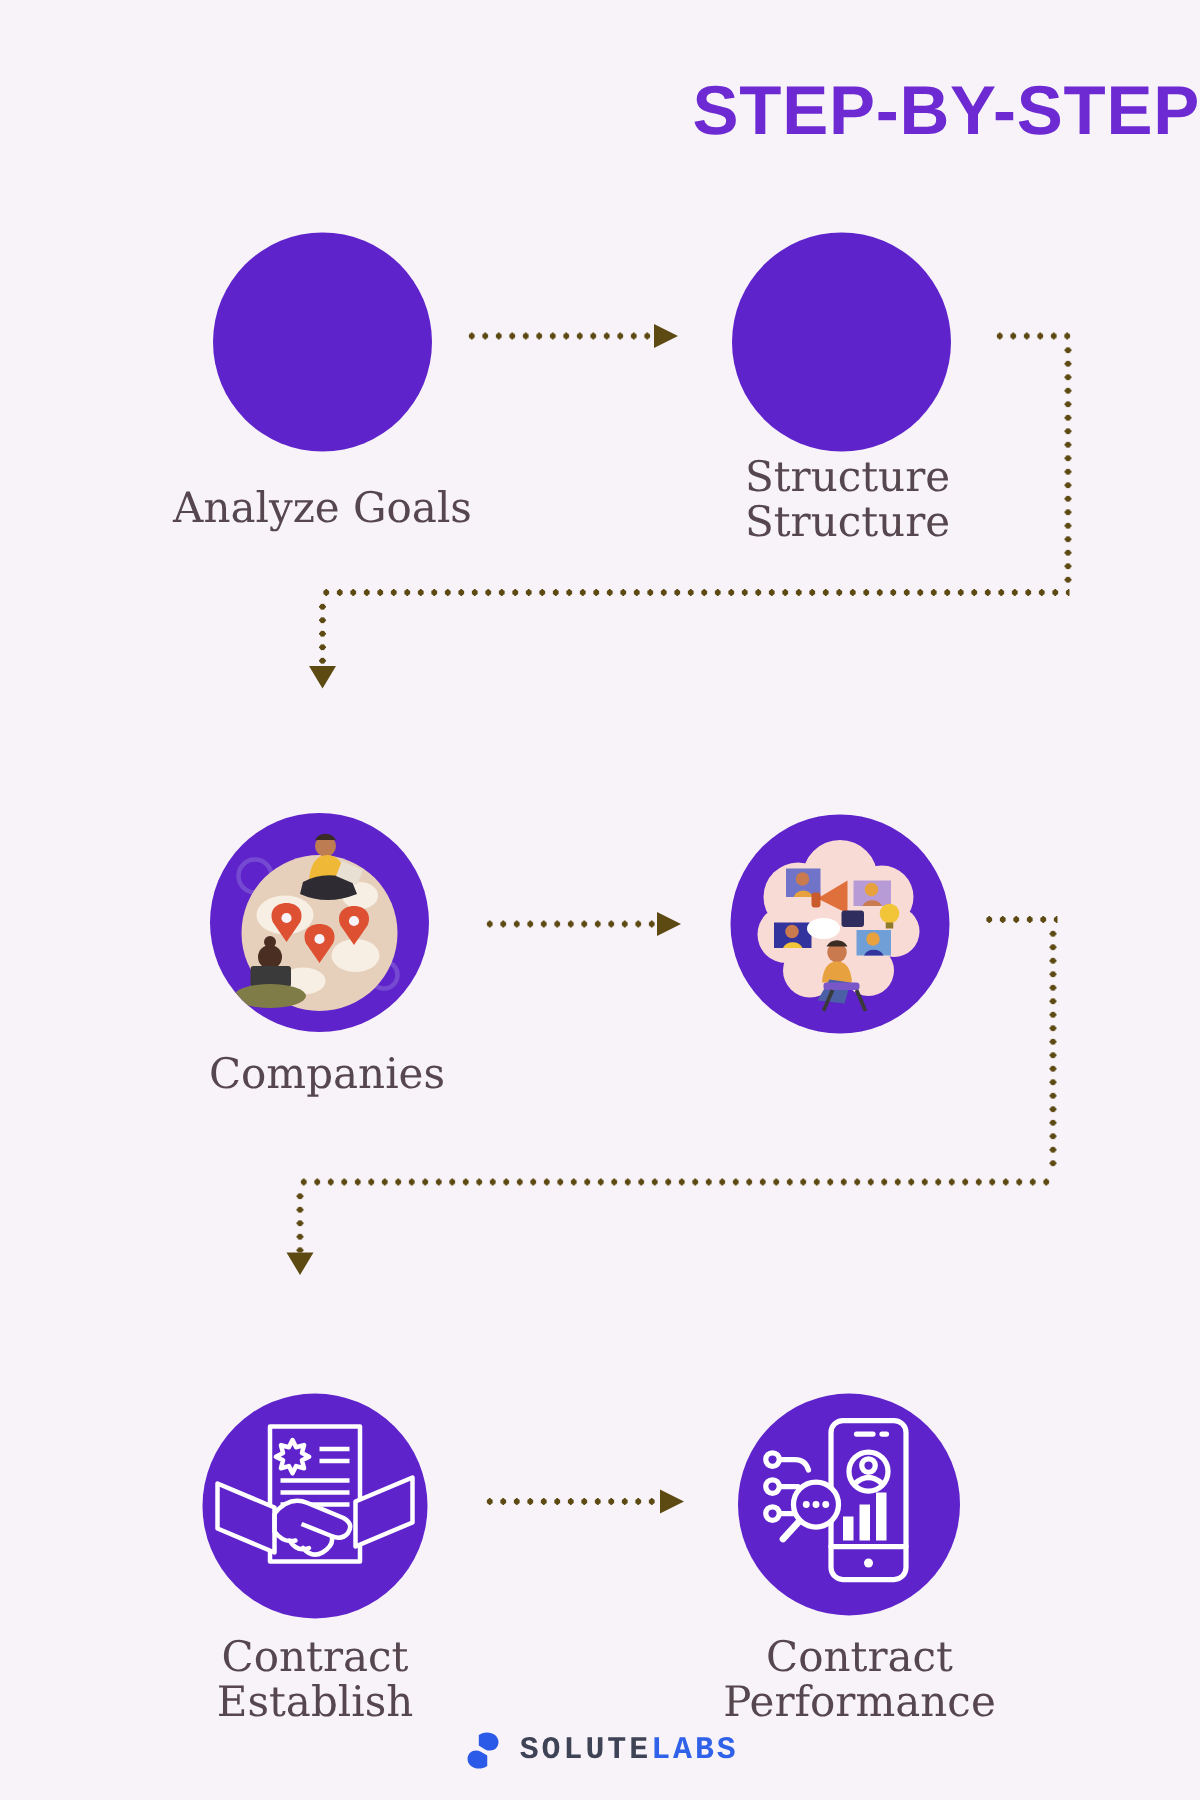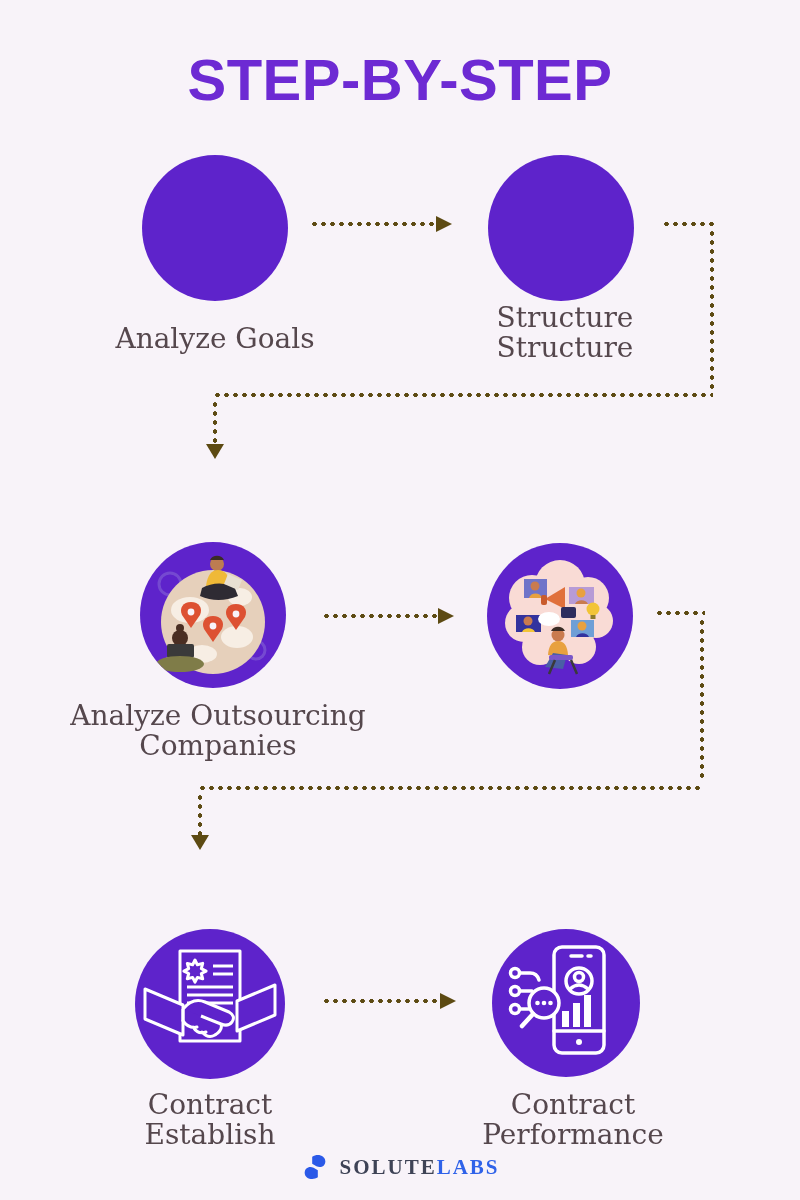--- a/index.html
+++ b/index.html
@@ -4,22 +4,22 @@
 <style>
   html,body{margin:0;padding:0;background:#e9e4ea;}
   .canvas{
     position:relative;width:800px;height:1200px;margin:0 auto;
     background:#f8f3f9;overflow:hidden;
     font-family:"Liberation Sans",sans-serif;
   }
   
   .title{
     position:absolute;top:50px;left:0;width:100%;
-    text-align:center;color:#6d2ad3;font-weight:800;
-    font-size:58px;line-height:1.02;letter-spacing:.5px;
+    text-align:right;color:#6d2ad3;font-weight:800;
+    font-size:46px;line-height:1.02;letter-spacing:.5px;
     font-family:"Liberation Sans",sans-serif;
   }
   
   .step-circle{
     position:absolute;border-radius:50%;background:#5e23cb;
     overflow:hidden;
   }
   #c1{left:142px;top:155px;width:146px;height:146px}
   #c2{left:488px;top:155px;width:146px;height:146px}
   #c3{left:140px;top:542px;width:146px;height:146px}
@@ -69,21 +69,21 @@
   #cB-head{left:191px;top:835px}
   #a3-line{left:322px;top:998px;width:118px}
   #a3-head{left:440px;top:993px}
   
   .footer{
     position:absolute;left:0;top:1152px;width:100%;
     display:flex;align-items:center;justify-content:center;gap:9px;
   }
   .footer .mark{width:30px;height:30px}
   .brand{
-    font-family:Liberation Serif, serif;font-weight:bold;
+    font-family:Liberation Mono, monospace;font-weight:bold;
     font-size:21px;letter-spacing:2px;
   }
   .brand-dark{color:#3e4356}
   .brand-blue{color:#2f62e9}
 </style>
 </head>
 <body>
 
 <div class="canvas">
 
@@ -136,21 +136,20 @@
       <g>
         <circle cx="40" cy="96" r="8" fill="#4a2e22"></circle>
         <circle cx="40" cy="86" r="4" fill="#4a2e22"></circle>
         <path d="M26 116 q14 -12 28 0 Z" fill="#f2ece2"></path>
         <rect x="27" y="102" width="27" height="14" rx="2" fill="#3a3a3a"></rect>
         <ellipse cx="40" cy="122" rx="24" ry="8" fill="#7f7c48"></ellipse>
       </g>
     </svg>
   </div>
   <div class="label" id="l3">
-    <span class="ln">Analyze Outsourcing</span>
     <span class="ln">Companies</span>
   </div>
 
   <div class="step-circle" id="c4">
     <svg viewBox="0 0 146 146">
       <g fill="#f9dbd5">
         <circle cx="45" cy="55" r="23"></circle>
           <circle cx="73" cy="42" r="25"></circle>
         <circle cx="101" cy="55" r="21"></circle>
           <circle cx="109" cy="78" r="17"></circle>

